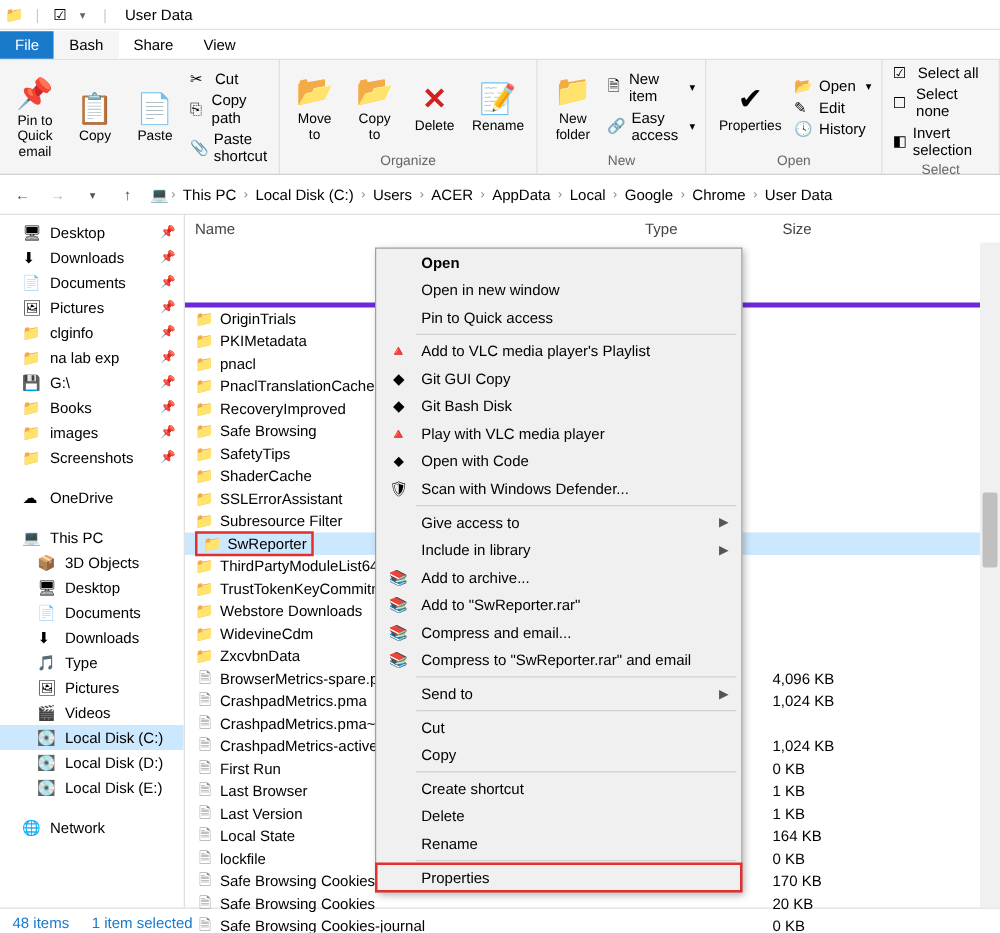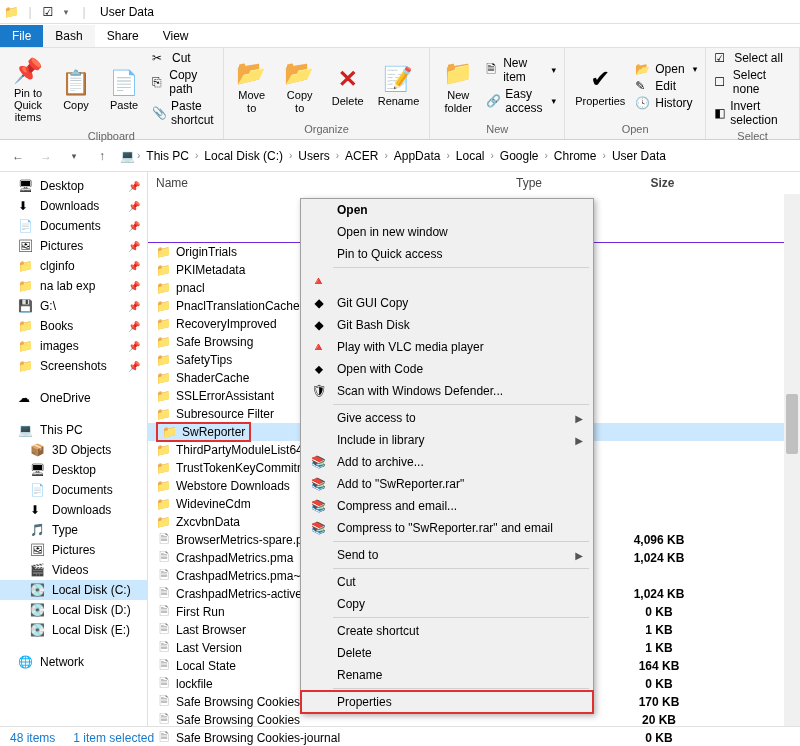--- a/index.html
+++ b/index.html
@@ -27,26 +27,26 @@
 .breadcrumbs { display: flex; align-items: center; gap: 2px; flex: 1; }
 .crumb { display: flex; align-items: center; font-size: 12px; cursor: pointer; padding: 2px 4px; }
 .crumb-sep { color: #888; font-size: 10px; }
 .content { display: flex; height: 554px; }
 .navpane { width: 148px; border-right: 1px solid #e0e0e0; overflow: hidden; padding: 4px 0; }
 .nav-item { display: flex; align-items: center; gap: 6px; padding: 3px 6px 3px 18px; cursor: pointer; font-size: 12px; }
 .nav-item .ico { width: 16px; }
 .nav-item.sel { background: #cce8ff; }
 .nav-sep { height: 12px; }
 .listpane { flex: 1; position: relative; }
-.list-header { display: flex; border-bottom: 1px solid #6d28d9; font-size: 12px; color: #444; }
+.list-header { display: flex; border-bottom: 4px solid #6d28d9; font-size: 12px; color: #444; }
 .list-header div { padding: 4px 8px; border-right: 1px solid transparent; }
 .col-name { width: 230px; }
 .col-date { width: 130px; margin-top: 48px; }
 .col-type { width: 110px; }
-.col-size { width: 100px; text-align: center; padding-right: 18px !important; font-weight: bold; }
+.col-size { width: 100px; text-align: left; padding-right: 18px !important; }
 .list-body { overflow: hidden; }
 .list-row { display: flex; align-items: center; padding: 1px 0; font-size: 12px; cursor: pointer; height: 18px; }
 .list-row .col-name { display: flex; align-items: center; gap: 4px; padding-left: 8px; }
 .list-row.sel { background: #cce8ff; }
 .list-row .ico { width: 16px; height: 16px; display: inline-flex; align-items: center; justify-content: center; }
 .folder-ico { color: #f8d168; }
 .file-ico { color: #888; }
 .highlight-box { border: 2px solid #e03030; padding: 0px; }
 .ctxmenu { position: absolute; left: 300px; top: 198px; width: 294px; background: #f0f0f0; border: 1px solid #a0a0a0; box-shadow: 2px 2px 6px rgba(0,0,0,0.3); z-index: 100; }
 .ctx-item { display: flex; align-items: center; padding: 3px 8px 3px 8px; font-size: 12px; cursor: pointer; position: relative; }
@@ -79,21 +79,21 @@
   <div class="tab">Share</div>
   <div class="tab">View</div>
 </div>
 
 <div class="ribbon">
   <div class="ribbon-group">
     <div class="ribbon-items">
       <div class="ribbon-btn">
           <span class="ico">📌</span>
           <span class="lbl" style="white-space:pre-line">Pin to Quick
-items</span>
+email</span>
         </div>
       <div class="ribbon-btn">
           <span class="ico">📋</span>
           <span class="lbl">Copy</span>
         </div>
       <div class="ribbon-btn">
           <span class="ico">📄</span>
           <span class="lbl">Paste</span>
         </div>
       <div class="ribbon-small">
@@ -104,21 +104,20 @@
         <div class="ribbon-small-item">
             <span class="ico">⎘</span>
             <span>Copy path</span>
           </div>
         <div class="ribbon-small-item">
             <span class="ico">📎</span>
             <span>Paste shortcut</span>
           </div>
       </div>
     </div>
-    <div class="ribbon-group-label">Clipboard</div>
   </div>
   <div class="ribbon-group">
     <div class="ribbon-items">
       <div class="ribbon-btn">
           <span class="ico">📂</span>
           <span class="lbl" style="white-space:pre-line">Move
 to</span>
         </div>
       <div class="ribbon-btn">
           <span class="ico">📂</span>
@@ -617,20 +616,21 @@
       <span class="ico"></span>
       <span>Open in new window</span>
     </div>
     <div class="ctx-item  ">
       <span class="ico"></span>
       <span>Pin to Quick access</span>
     </div>
     <div class="ctx-sep"></div>
     <div class="ctx-item  ">
       <span class="ico">🔺</span>
+      <span>Add to VLC media player's Playlist</span>
     </div>
     <div class="ctx-item  ">
       <span class="ico">◆</span>
       <span>Git GUI Copy</span>
     </div>
     <div class="ctx-item  ">
       <span class="ico">◆</span>
       <span>Git Bash Disk</span>
     </div>
     <div class="ctx-item  ">

